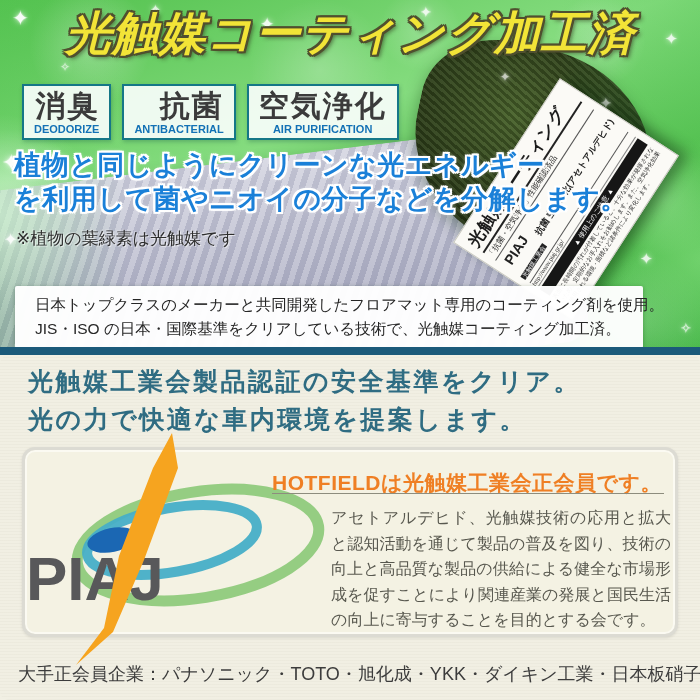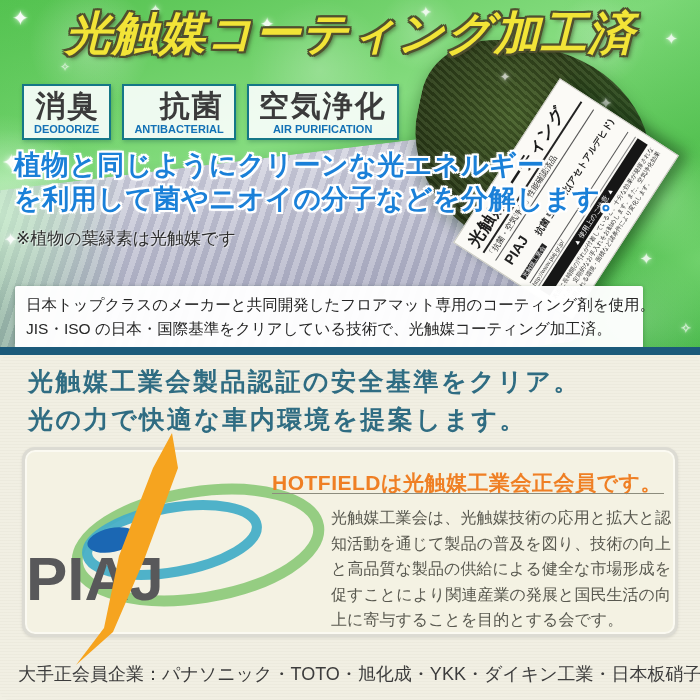--- a/index.html
+++ b/index.html
@@ -88,21 +88,21 @@
   .cert-card .cs{font-size:8px;border-bottom:1px solid #555;padding:1px 0;white-space:nowrap;}
   .cert-row{display:flex;align-items:center;gap:5px;border-bottom:1px solid #555;padding:2px 0;}
   .cert-piaj{font-size:14px;font-weight:bold;color:#222;line-height:1;}
   .cert-org{font-size:6px;background:#222;color:#fff;padding:0 2px;white-space:nowrap;}
   .cert-cert{font-size:9px;font-weight:bold;white-space:nowrap;}
   .cert-url{font-size:6px;color:#333;border-bottom:1px solid #888;padding:1px 0;white-space:nowrap;}
   .cert-bar{font-size:7px;background:#161616;color:#fff;text-align:center;margin-top:2px;padding:1px 0;}
   .cert-caution{font-size:6px;color:#2a2a2a;line-height:1.35;margin-top:1px;text-align:justify;}
   .info-box{
     position:absolute;left:15px;top:286px;width:628px;box-sizing:border-box;
-    background:rgba(255,255,255,.97);border-radius:2px;padding:7px 11px;
+    background:rgba(255,255,255,.97);border-radius:2px;padding:7px 20px;
     box-shadow:0 1px 4px rgba(0,40,0,.3);
   }
   .info-box .line{display:block;font-size:15.5px;color:#262626;line-height:1.55;white-space:nowrap;}
   .teal-bar{position:absolute;left:0;top:347px;width:700px;height:8px;background:#1b5a7a;}
   
   .lower{
     position:absolute;left:0;top:355px;width:700px;height:345px;
     background-image:repeating-linear-gradient(0deg, rgba(120,115,90,.04) 0 1px, rgba(0,0,0,0) 1px 3px),
       linear-gradient(#f1efe3,#f1efe3);
     border-radius:9px;
@@ -214,18 +214,18 @@
     <svg class="piaj-logo" viewBox="0 0 330 270" width="330" height="270">
       <ellipse cx="178" cy="125" rx="122" ry="53" fill="none" stroke="#8fca7c" stroke-width="11" transform="rotate(-9 178 125)" opacity="0.95"></ellipse>
       <ellipse cx="152" cy="120" rx="86" ry="32" fill="none" stroke="#46aec7" stroke-width="10" transform="rotate(-10 152 120)" opacity="0.95"></ellipse>
       <ellipse cx="92" cy="120" rx="25" ry="12" fill="#1b67b3" transform="rotate(-12 92 120)"></ellipse>
       <text x="6" y="180" font-family="Liberation Sans, DejaVu Sans, sans-serif" font-size="62" font-weight="bold" fill="#58585a">PIAJ</text>
       <polygon points="152,13 158,48 124,140 93,212 56,245 84,208 99,136 133,48" fill="#f6a41f"></polygon>
     </svg>
 
     <div class="member-heading">HOTFIELDは光触媒工業会正会員です。</div>
     <div class="member-rule"></div>
-    <div class="member-body">光触媒工業会は、光触媒技術の応用と拡大と認知活動を通じて製品の普及を図り、技術の向上と高品質な製品の供給による健全な市場形成を促すことにより関連産業の発展と国民生活の向上に寄与することを目的とする会です。</div>
+    <div class="member-body">アセトアルデヒド、光触媒技術の応用と拡大と認知活動を通じて製品の普及を図り、技術の向上と高品質な製品の供給による健全な市場形成を促すことにより関連産業の発展と国民生活の向上に寄与することを目的とする会です。</div>
 
     <div class="footer-line">大手正会員企業：パナソニック・TOTO・旭化成・YKK・ダイキン工業・日本板硝子・etc</div>
   </div>
 
 </div>
 
 </body></html>

